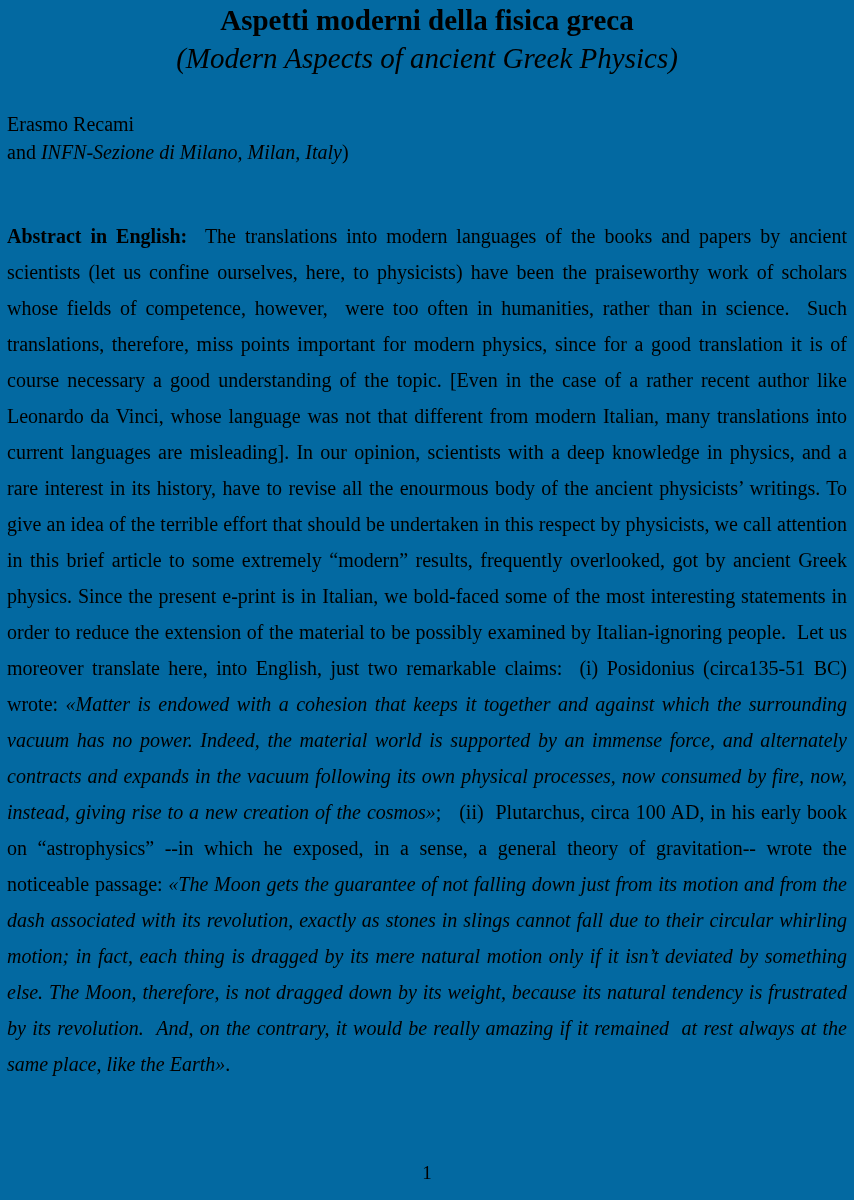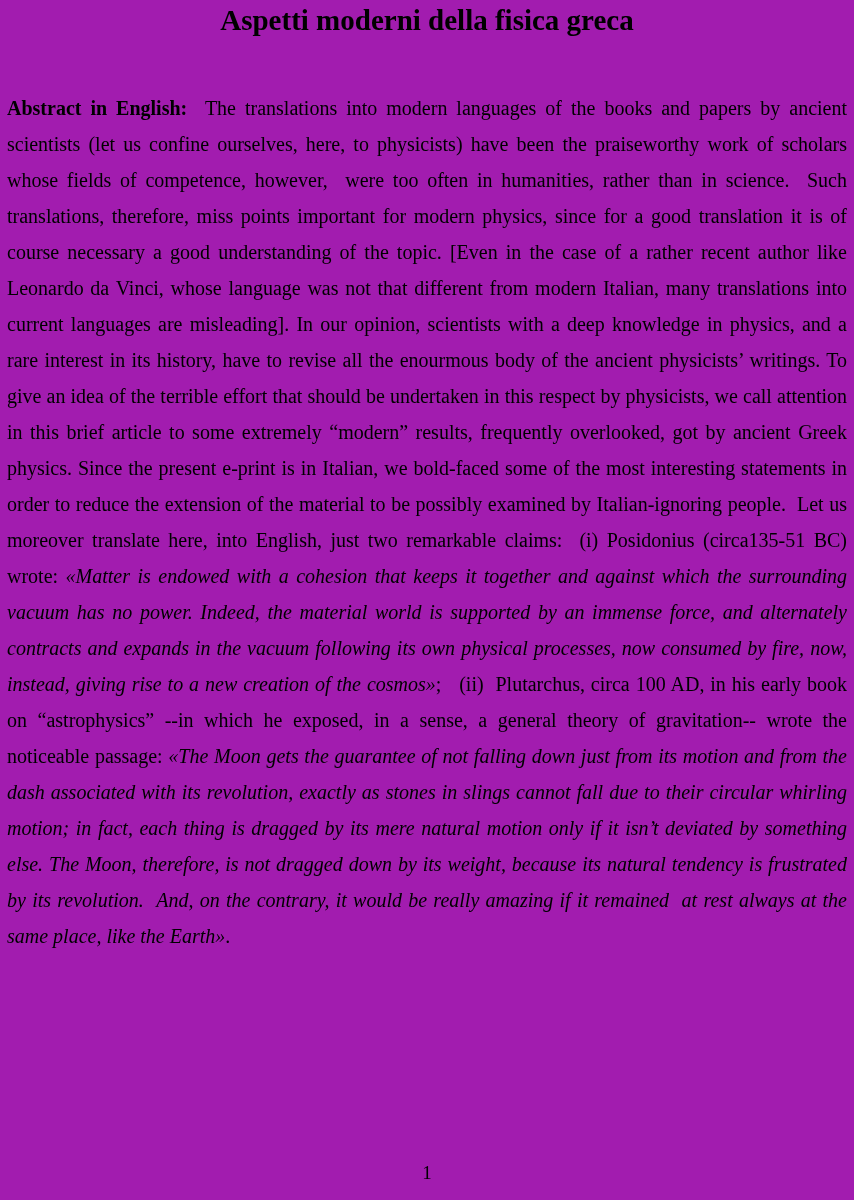--- a/index.html
+++ b/index.html
@@ -8,21 +8,21 @@
     background: #ffffff;
     color: #000000;
   }
   .page {
     position: relative;
     width: 854px;
     height: 1200px;
     box-sizing: border-box;
     padding: 2px 7px 8px 7px;
     font-family: "Liberation Serif", serif;
-    background: #a21caf;
+    background: #0369a1;
     overflow: hidden;
   }
   .title {
     margin: 0;
     font-size: 29px;
     line-height: 36px;
     font-weight: 700;
     text-align: center;
   }
   .subtitle {
@@ -56,21 +56,24 @@
     font-size: 19px;
   }
 </style>
 </head>
 <body>
 
 <div class="page">
 
   <h1 class="title">Aspetti moderni della fisica greca</h1>
 
+  <div class="subtitle">(Modern Aspects of ancient Greek Physics)</div>
 
   <div class="author-block">
+    <div class="author-name">Erasmo Recami</div>
+    <div class="affiliation"><span class="seg-normal">and </span><span class="seg-italic">INFN-Sezione di Milano, Milan, Italy</span><span class="seg-normal">)</span></div>
   </div>
 
   <p class="abstract"><span class="seg-bold">Abstract in English:</span><span class="seg-normal">&nbsp; The translations into modern languages of the books and papers by ancient scientists (let us confine ourselves, here, to physicists) have been the praiseworthy work of scholars whose fields of competence, however, &nbsp;were too often in humanities, rather than in science. &nbsp;Such translations, therefore, miss points important for modern physics, since for a good translation it is of course necessary a good understanding of the topic. [Even in the case of a rather recent author like Leonardo da Vinci, whose language was not that different from modern Italian, many translations into current languages are misleading]. In our opinion, scientists with a deep knowledge in physics, and a rare interest in its history, have to revise all the enourmous body of the ancient physicists’ writings. To give an idea of the terrible effort that should be undertaken in this respect by physicists, we call attention in this brief article to some extremely “modern” results, frequently overlooked, got by ancient Greek physics. Since the present e-print is in Italian, we bold-faced some of the most interesting statements in order to reduce the extension of the material to be possibly examined by Italian-ignoring people. &nbsp;Let us moreover translate here, into English, just two remarkable claims: &nbsp;(i) Posidonius (circa135-51 BC) wrote: </span><span class="seg-italic">«Matter is endowed with a cohesion that keeps it together and against which the surrounding vacuum has no power. Indeed, the material world is supported by an immense force, and alternately contracts and expands in the vacuum following its own physical processes, now consumed by fire, now, instead, giving rise to a new creation of the cosmos»</span><span class="seg-normal">; &nbsp;&nbsp;(ii) &nbsp;Plutarchus, circa 100 AD, in his early book on “astrophysics” --in which he exposed, in a sense, a general theory of gravitation-- wrote the noticeable passage: </span><span class="seg-italic">«The Moon gets the guarantee of not falling down just from its motion and from the dash associated with its revolution, exactly as stones in slings cannot fall due to their circular whirling motion; in fact, each thing is dragged by its mere natural motion only if it isn’t deviated by something else. The Moon, therefore, is not dragged down by its weight, because its natural tendency is frustrated by its revolution. &nbsp;And, on the contrary, it would be really amazing if it remained &nbsp;at rest always at the same place, like the Earth»</span><span class="seg-normal">.</span></p>
 
   <div class="page-number">1</div>
 
 </div>
 
 </body></html>

